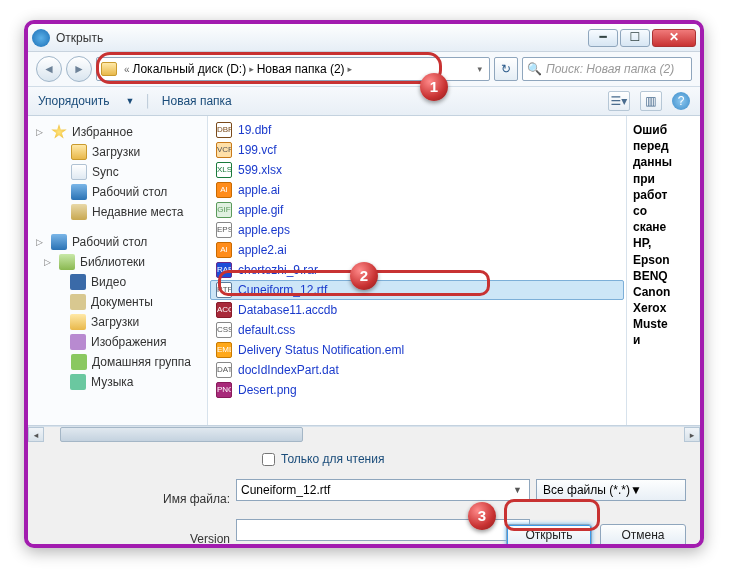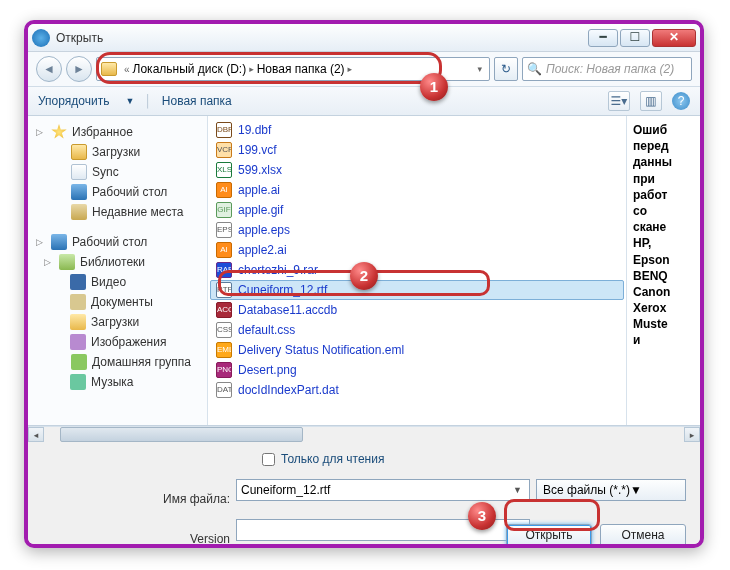--- a/index.html
+++ b/index.html
@@ -248,26 +248,26 @@
         </div>
         <div class="frow">
           <span class="fic css">CSS</span>
           <span>default.css</span>
         </div>
         <div class="frow">
           <span class="fic eml">EML</span>
           <span>Delivery Status Notification.eml</span>
         </div>
         <div class="frow">
+          <span class="fic dat">DAT</span>
+          <span>docIdIndexPart.dat</span>
+        </div>
+        <div class="frow">
           <span class="fic png">PNG</span>
           <span>Desert.png</span>
-        </div>
-        <div class="frow">
-          <span class="fic dat">DAT</span>
-          <span>docIdIndexPart.dat</span>
         </div>
       </div>
     <div class="preview" id="preview">
         <div>Ошиб</div>
         <div>перед</div>
         <div>данны</div>
         <div>при</div>
         <div>работ</div>
         <div>со</div>
         <div>скане</div>

